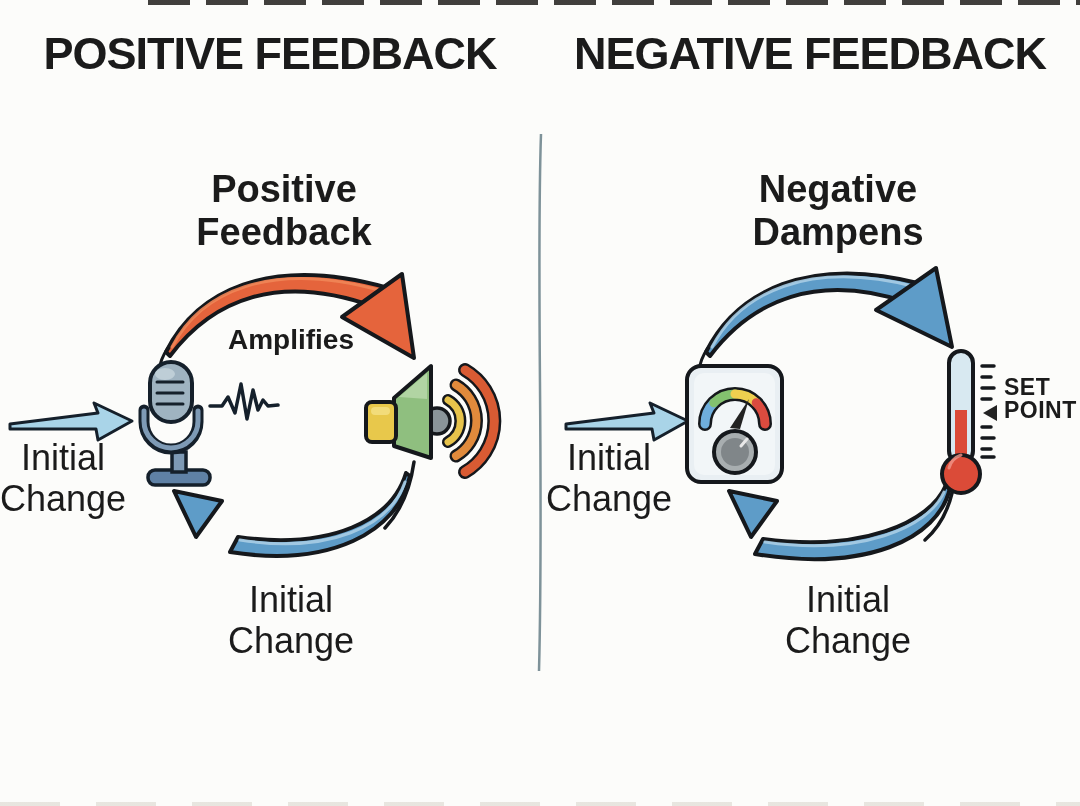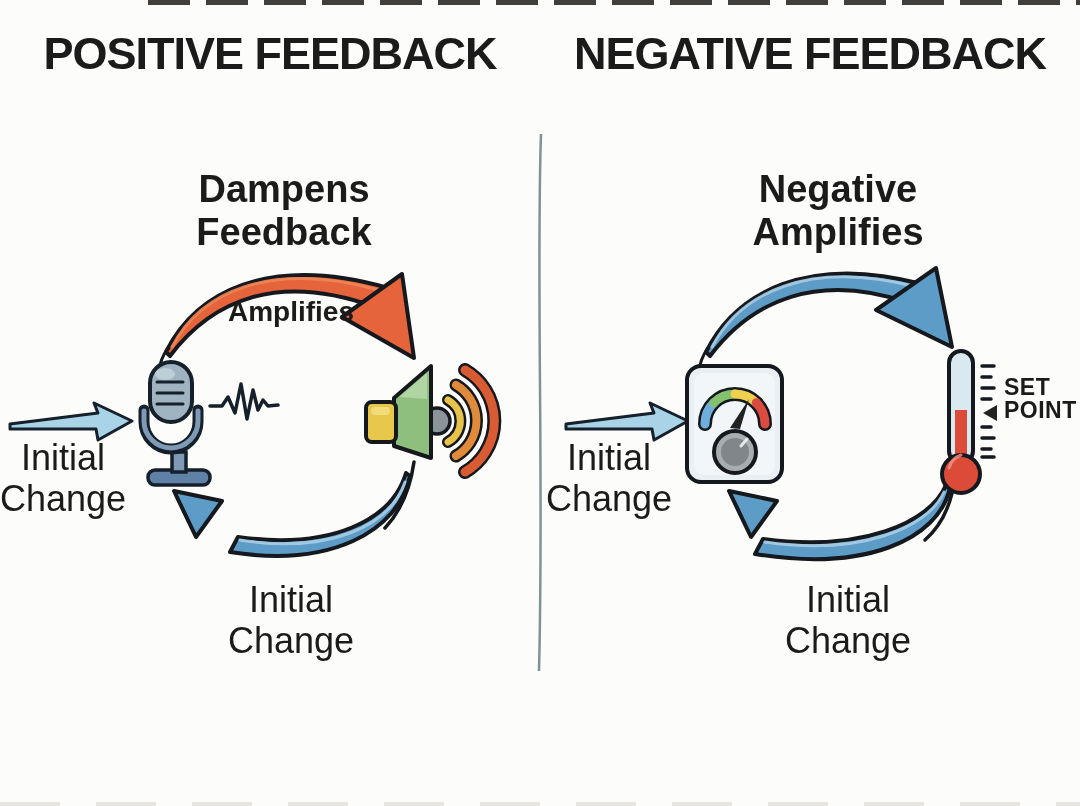--- a/index.html
+++ b/index.html
@@ -137,26 +137,26 @@
         <line x1="982" y1="457" x2="994" y2="457"></line>
       </g>
       <polygon points="997,405 997,421 983,413" fill="#222222"></polygon>
       <rect x="949" y="351" width="24" height="112" rx="12" fill="#D8E9F1" stroke="#15181c" stroke-width="4"></rect>
       <rect x="955" y="410" width="12" height="55" fill="#DB4B38"></rect>
       <circle cx="961" cy="474" r="19" fill="#DB4B38" stroke="#15181c" stroke-width="4"></circle>
       <path d="M949,468 A19,19 0 0 1 961,455" fill="none" stroke="#F0968A" stroke-width="3" opacity="0.8"></path>
     </g>
   </svg>
 
-  <div class="label loop-title" style="left:284px;top:168px;">Dampens
+  <div class="label loop-title" style="left:284px;top:168px;">Positive
 Feedback</div>
   <div class="label loop-title" style="left:838px;top:168px;">Negative
-Amplifies</div>
+Dampens</div>
 
-  <div class="label arrow-label" style="left:291px;top:312px;text-align:center;">Amplifies</div>
+  <div class="label arrow-label" style="left:291px;top:340px;text-align:center;">Amplifies</div>
 
   <div class="label change-label" style="left:63px;top:438px;">Initial
 Change</div>
   <div class="label change-label" style="left:609px;top:438px;">Initial
 Change</div>
 
   <div class="label change-label" style="left:291px;top:580px;">Initial
 Change</div>
   <div class="label change-label" style="left:848px;top:580px;">Initial
 Change</div>

